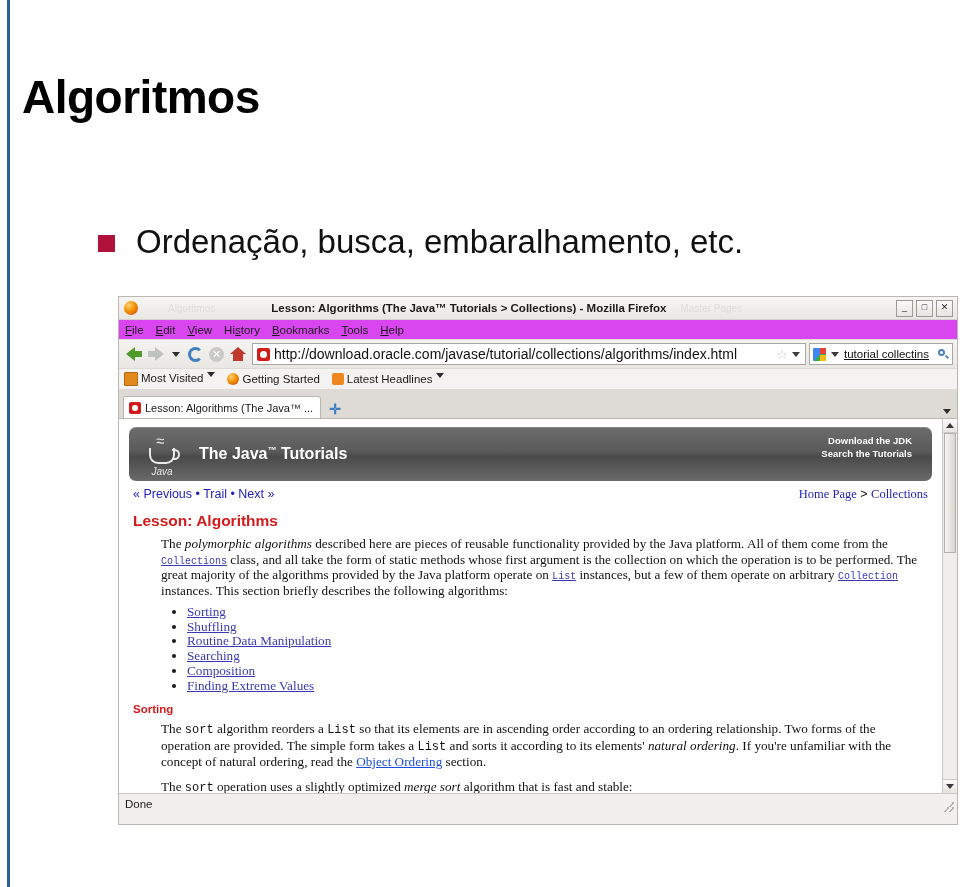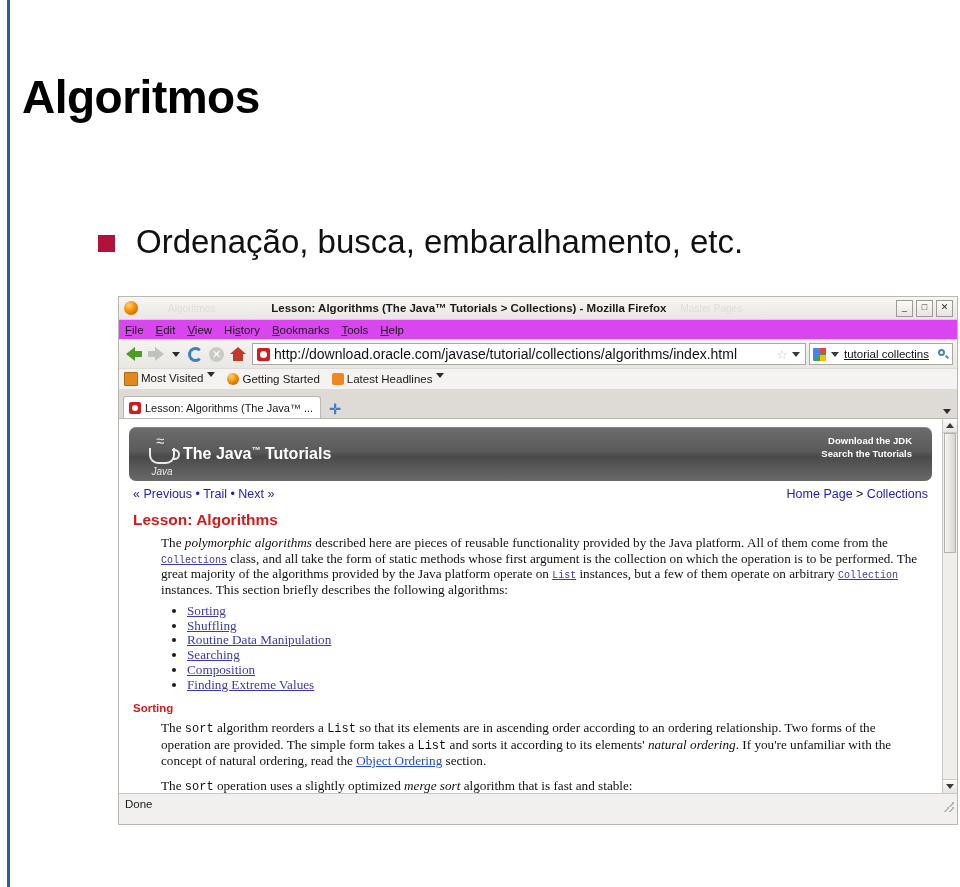--- a/index.html
+++ b/index.html
@@ -327,37 +327,37 @@
     border: 2px solid #e9e9e9; border-left: none; border-radius: 0 6px 6px 0;
   }
   #java-steam {
     position: absolute; top: 2px; left: 11px; width: 10px; height: 16px;
     color: #e9e9e9; font-size: 15px; line-height: 15px;
   }
   #java-word {
     font-size: 10px; font-style: italic; color: #e9e9e9; margin-top: 2px;
   }
   #java-title {
-    margin-left: 4px; font-size: 16px; font-weight: bold; color: #ffffff;
+    margin-left: 20px; font-size: 16px; font-weight: bold; color: #ffffff;
   }
   #java-title sup { font-size: 9px; vertical-align: super; }
   #java-links {
     position: absolute; right: 20px; top: 8px; text-align: right;
     color: #ffffff; font-size: 9.5px; font-weight: bold; line-height: 1.35;
   }
 
   
   #navlinks {
     display: flex; justify-content: space-between; align-items: baseline;
     padding: 4px 4px 0 4px; font-size: 12.5px;
   }
   .lnk { color: #2222bb; }
   #navlinks-left { color: #2222bb; white-space: nowrap; }
   #navlinks-right { white-space: nowrap; color: #111; }
-  #navlinks-right .lnk { text-decoration: none; }
+  #navlinks-right .lnk { text-decoration: none; font-family: Liberation Serif, serif; }
 
   
   #lesson-h1 {
     color: #d41b1b; font-weight: bold; font-size: 15.5px;
     margin: 10px 0 6px 4px;
   }
   .doc-p {
     font-family: "Liberation Serif", serif;
     font-size: 13.2px; line-height: 1.18; color: #111;
     margin: 0 8px 0 32px; text-align: left;

